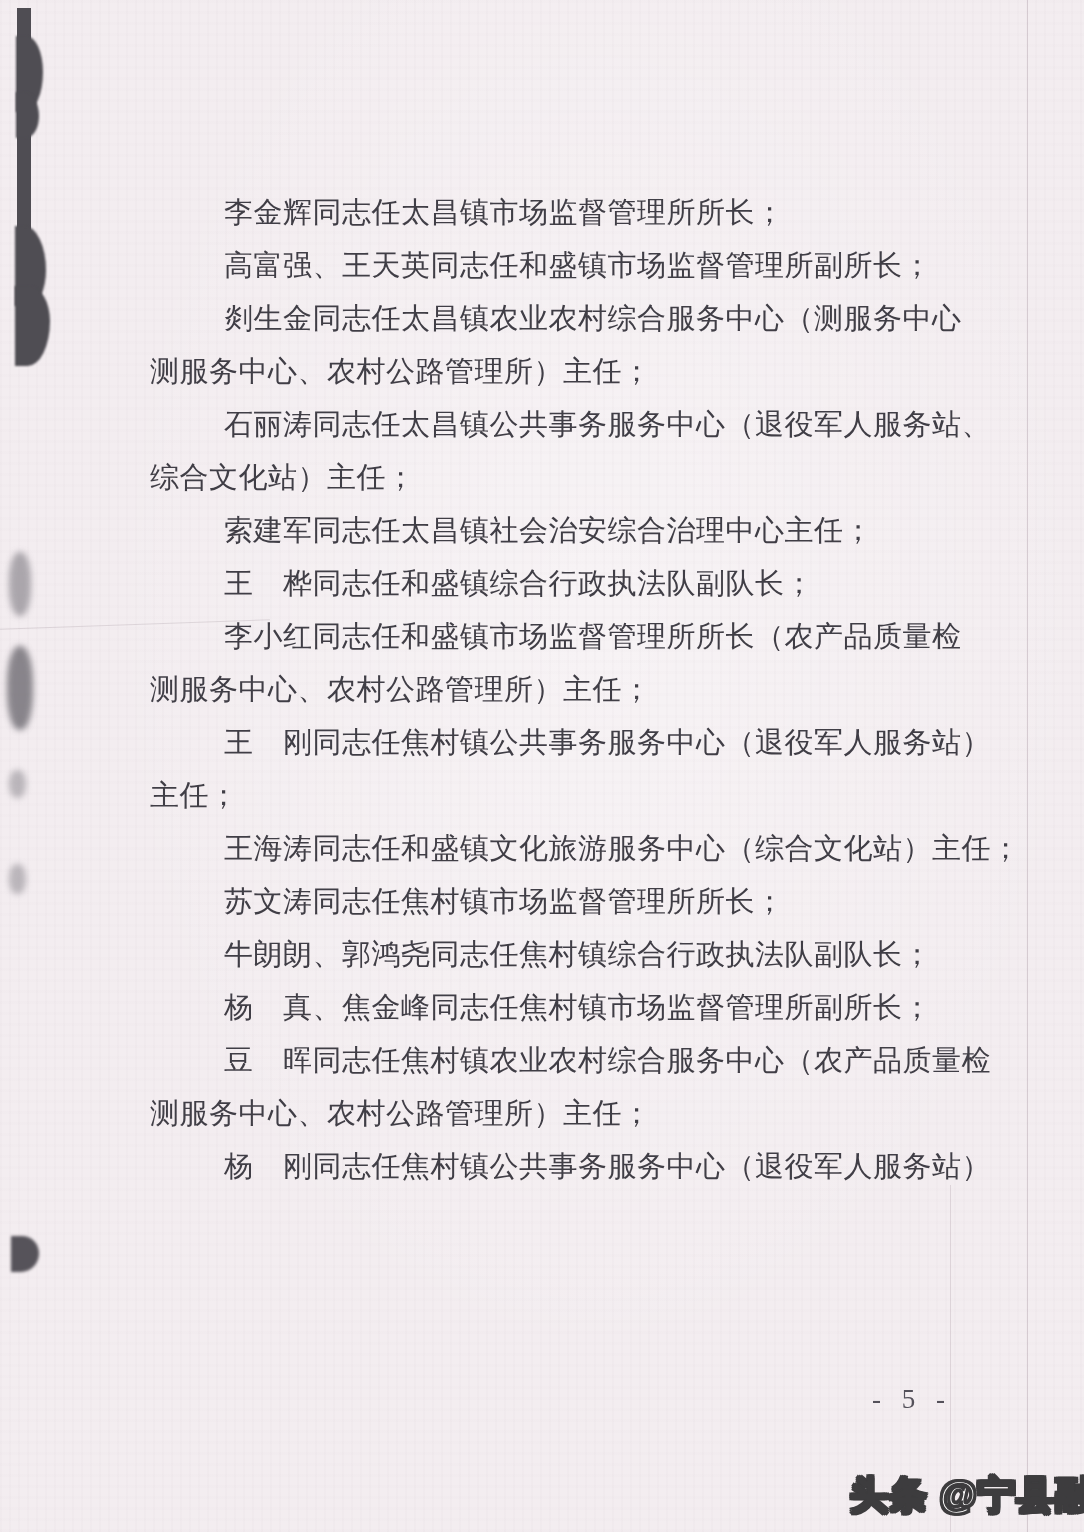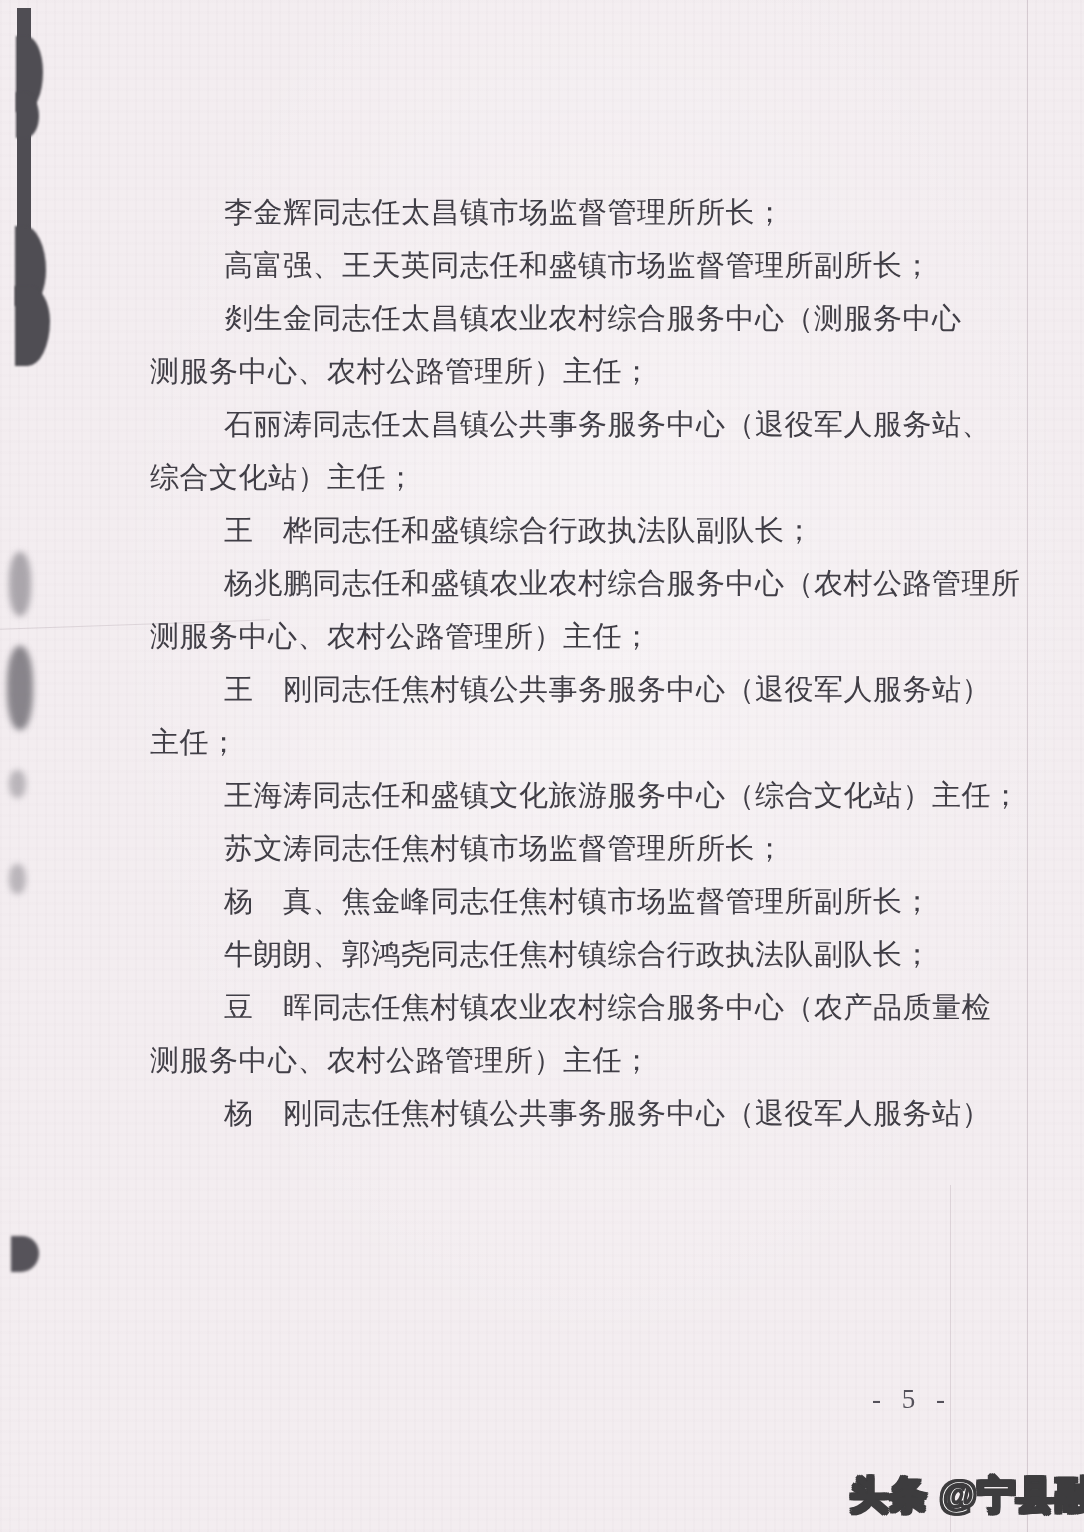--- a/index.html
+++ b/index.html
@@ -95,29 +95,30 @@
   <div class="fold2"></div>
   <div class="crease"></div>
 
   <div class="content">
     <div class="line indent">李金辉同志任太昌镇市场监督管理所所长；</div>
     <div class="line indent">高富强、王天英同志任和盛镇市场监督管理所副所长；</div>
     <div class="line indent">剡生金同志任太昌镇农业农村综合服务中心（测服务中心</div>
     <div class="line">测服务中心、农村公路管理所）主任；</div>
     <div class="line indent">石丽涛同志任太昌镇公共事务服务中心（退役军人服务站、</div>
     <div class="line">综合文化站）主任；</div>
+    <div class="line indent">索建军同志任太昌镇社会治安综合治理中心主任；</div>
     <div class="line indent">王　桦同志任和盛镇综合行政执法队副队长；</div>
-    <div class="line indent">杨兆鹏同志任和盛镇农业农村综合服务中心（农村公路管理所</div>
+    <div class="line indent">李小红同志任和盛镇市场监督管理所所长（农产品质量检</div>
     <div class="line">测服务中心、农村公路管理所）主任；</div>
     <div class="line indent">王　刚同志任焦村镇公共事务服务中心（退役军人服务站）</div>
     <div class="line">主任；</div>
     <div class="line indent">王海涛同志任和盛镇文化旅游服务中心（综合文化站）主任；</div>
     <div class="line indent">苏文涛同志任焦村镇市场监督管理所所长；</div>
+    <div class="line indent">牛朗朗、郭鸿尧同志任焦村镇综合行政执法队副队长；</div>
     <div class="line indent">杨　真、焦金峰同志任焦村镇市场监督管理所副所长；</div>
-    <div class="line indent">牛朗朗、郭鸿尧同志任焦村镇综合行政执法队副队长；</div>
     <div class="line indent">豆　晖同志任焦村镇农业农村综合服务中心（农产品质量检</div>
     <div class="line">测服务中心、农村公路管理所）主任；</div>
     <div class="line indent">杨　刚同志任焦村镇公共事务服务中心（退役军人服务站）</div>
   </div>
 
   <div class="page-number">- 5 -</div>
   <div class="watermark">头条 @宁县融媒</div>
 </div>
 
 </body></html>

